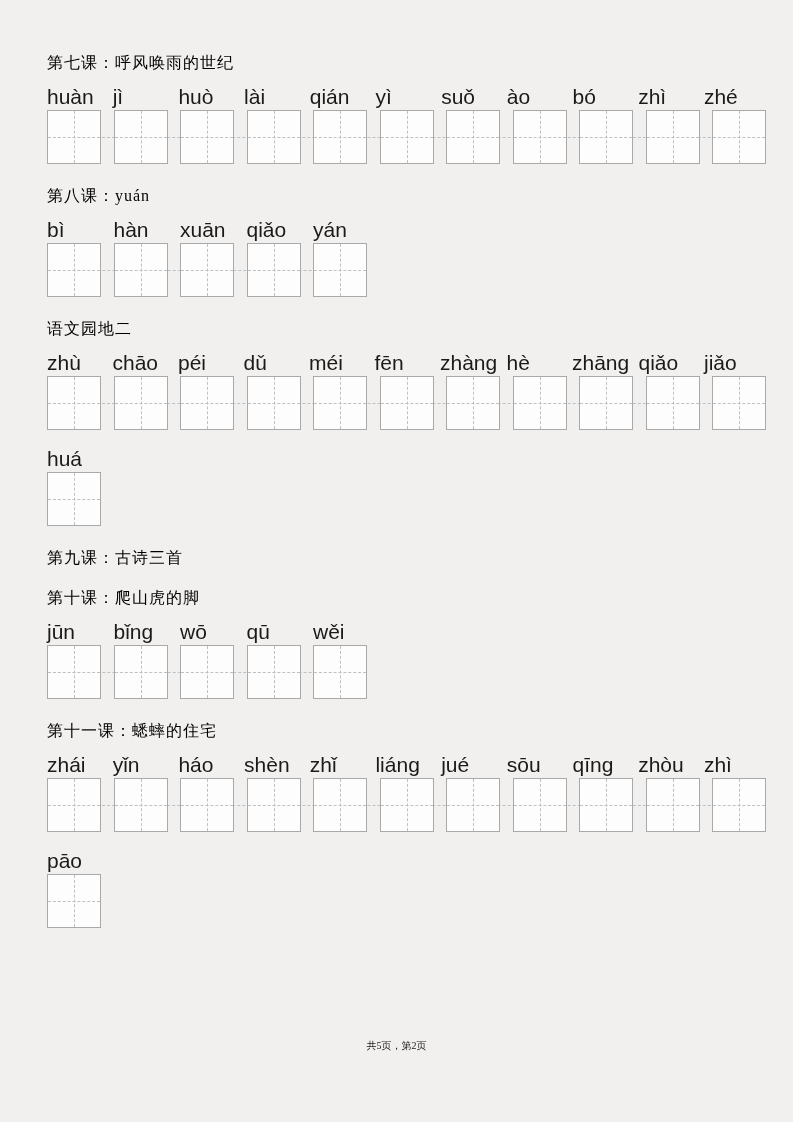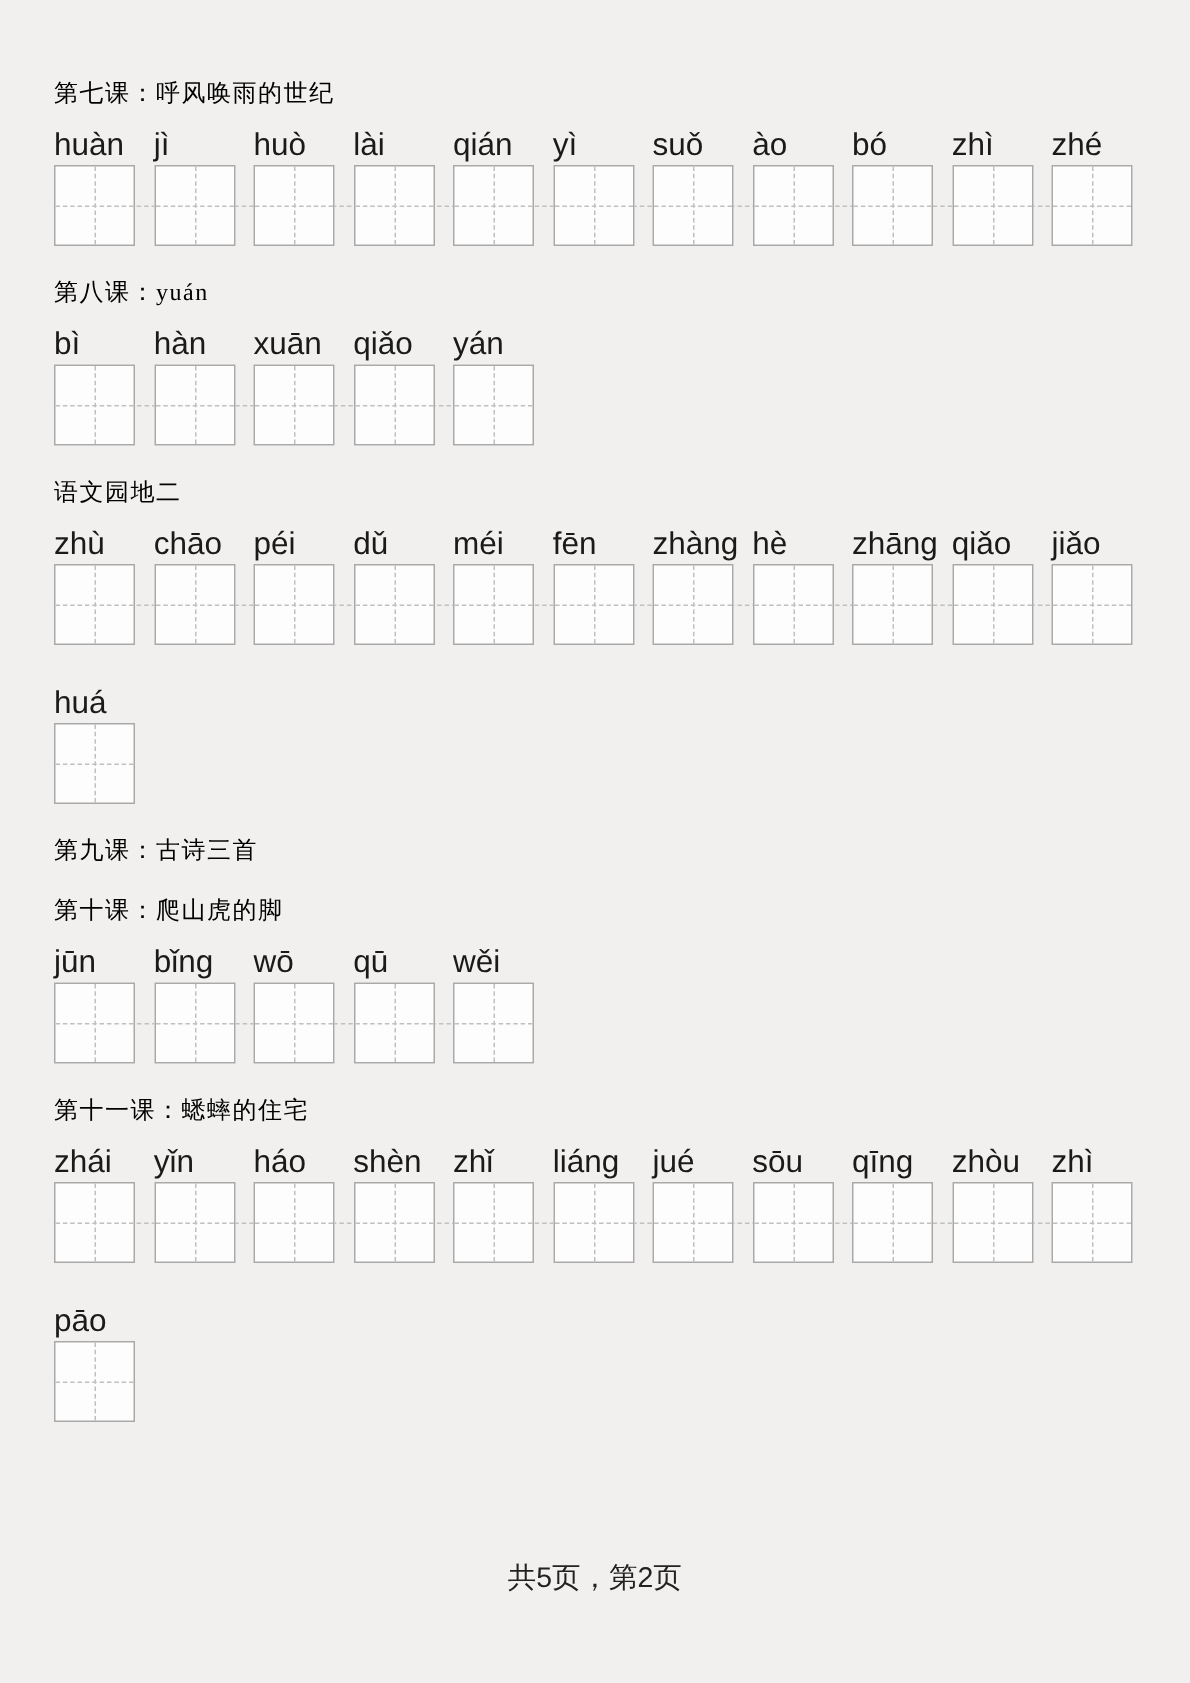--- a/index.html
+++ b/index.html
@@ -14,34 +14,34 @@
   body {
     width: 793px; height: 1122px;
     background: var(--page-bg);
     font-family: "Liberation Sans", sans-serif;
     color: var(--ink);
     overflow: hidden;
   }
   .page {
     position: relative;
     width: 793px; height: 1122px;
-    padding: 55px 36px 0 36px;
+    padding: 55px 36px 0 47px;
   }
   .section { margin: 0 0 24px 0; }
   .section-title {
     font-family: "Liberation Serif", serif;
     font-size: 16px;
     line-height: 16px;
     height: 16px;
     letter-spacing: 1px;
     color: #000;
     margin-bottom: 15px;
     font-weight: 500;
   }
-  .row-block + .row-block { margin-top: 28px; }
+  .row-block + .row-block { margin-top: 18px; }
   .labels {
     display: flex;
     gap: 12.5px;
     margin-bottom: 2px;
   }
   .labels .pinyin {
     width: 54px;
     height: 22px;
     line-height: 22px;
     text-align: left;
@@ -79,22 +79,22 @@
     content: "";
     position: absolute;
     top: 50%; left: 0; right: 0;
     border-top: 1px dashed var(--box-dash);
   }
   .footer {
     position: absolute;
     left: 0; right: 0;
     top: 1039px;
     text-align: center;
-    font-family: Liberation Sans, sans-serif;
-    font-size: 19px;
+    font-family: Liberation Serif, serif;
+    font-size: 10px;
     color: #222;
   }
 </style>
 </head>
 <body>
 
 <div class="page">
   <div>
       <div class="section">
         <div class="section-title">第七课：呼风唤雨的世纪</div>

